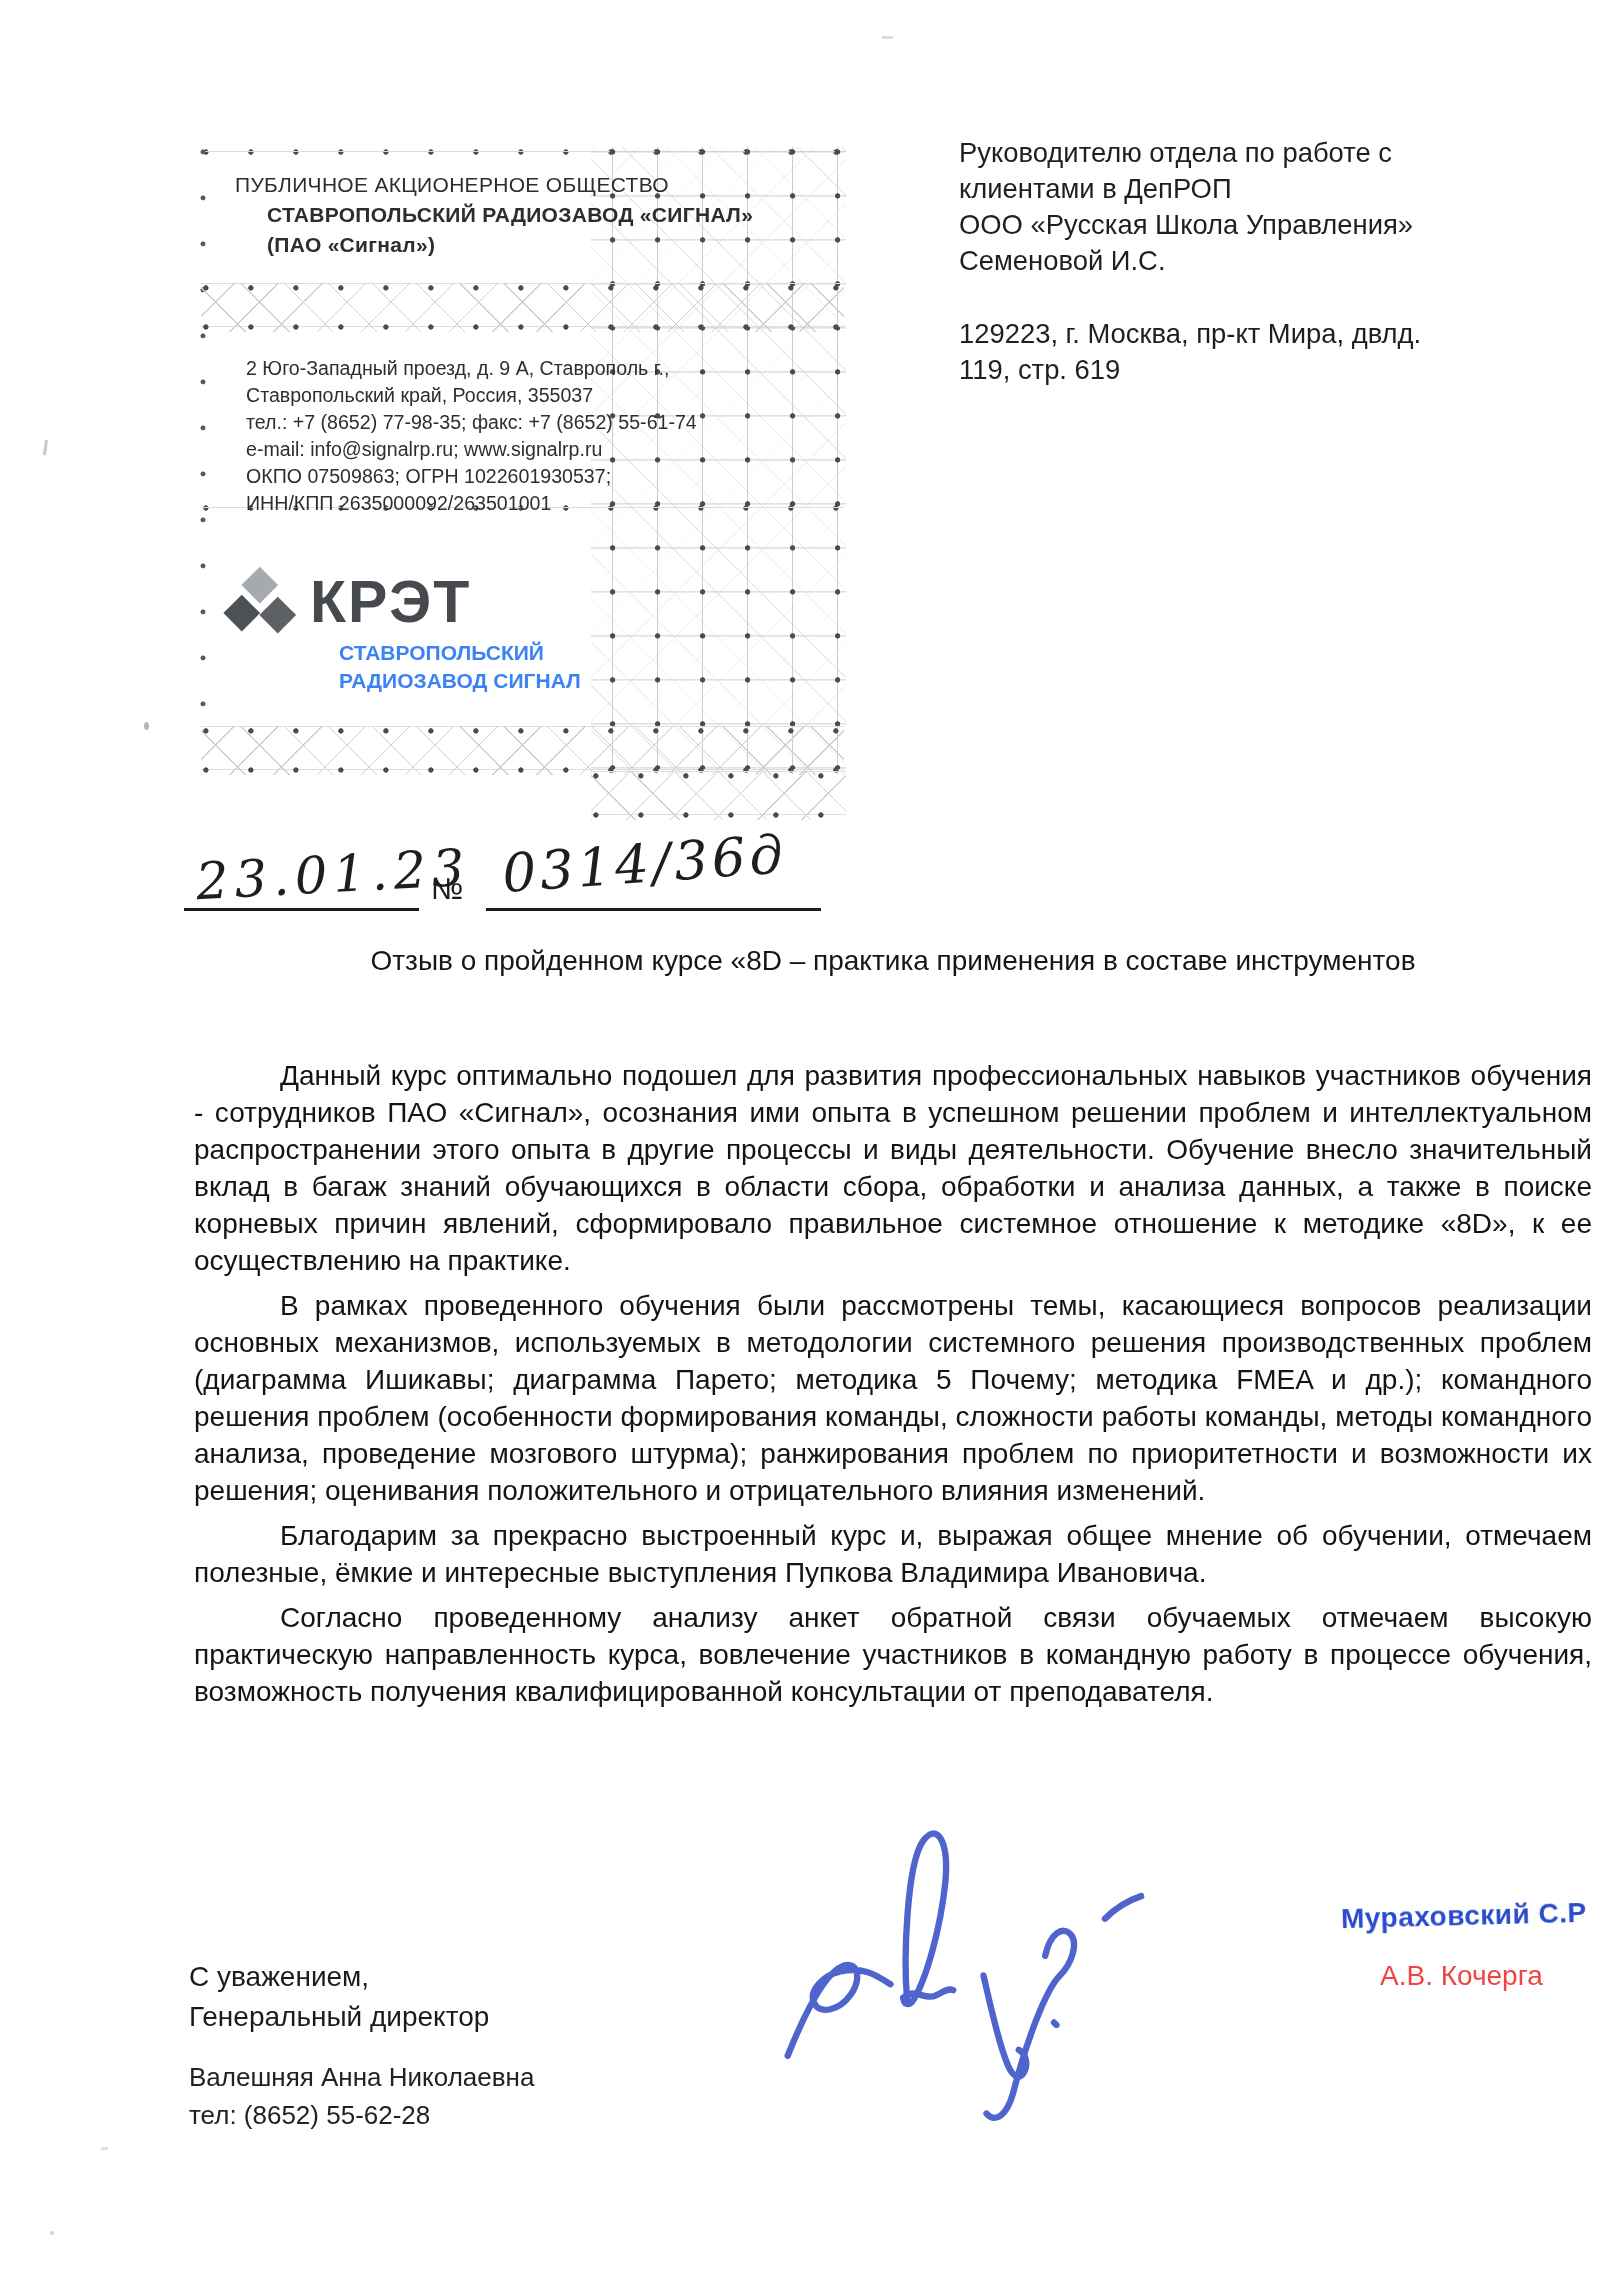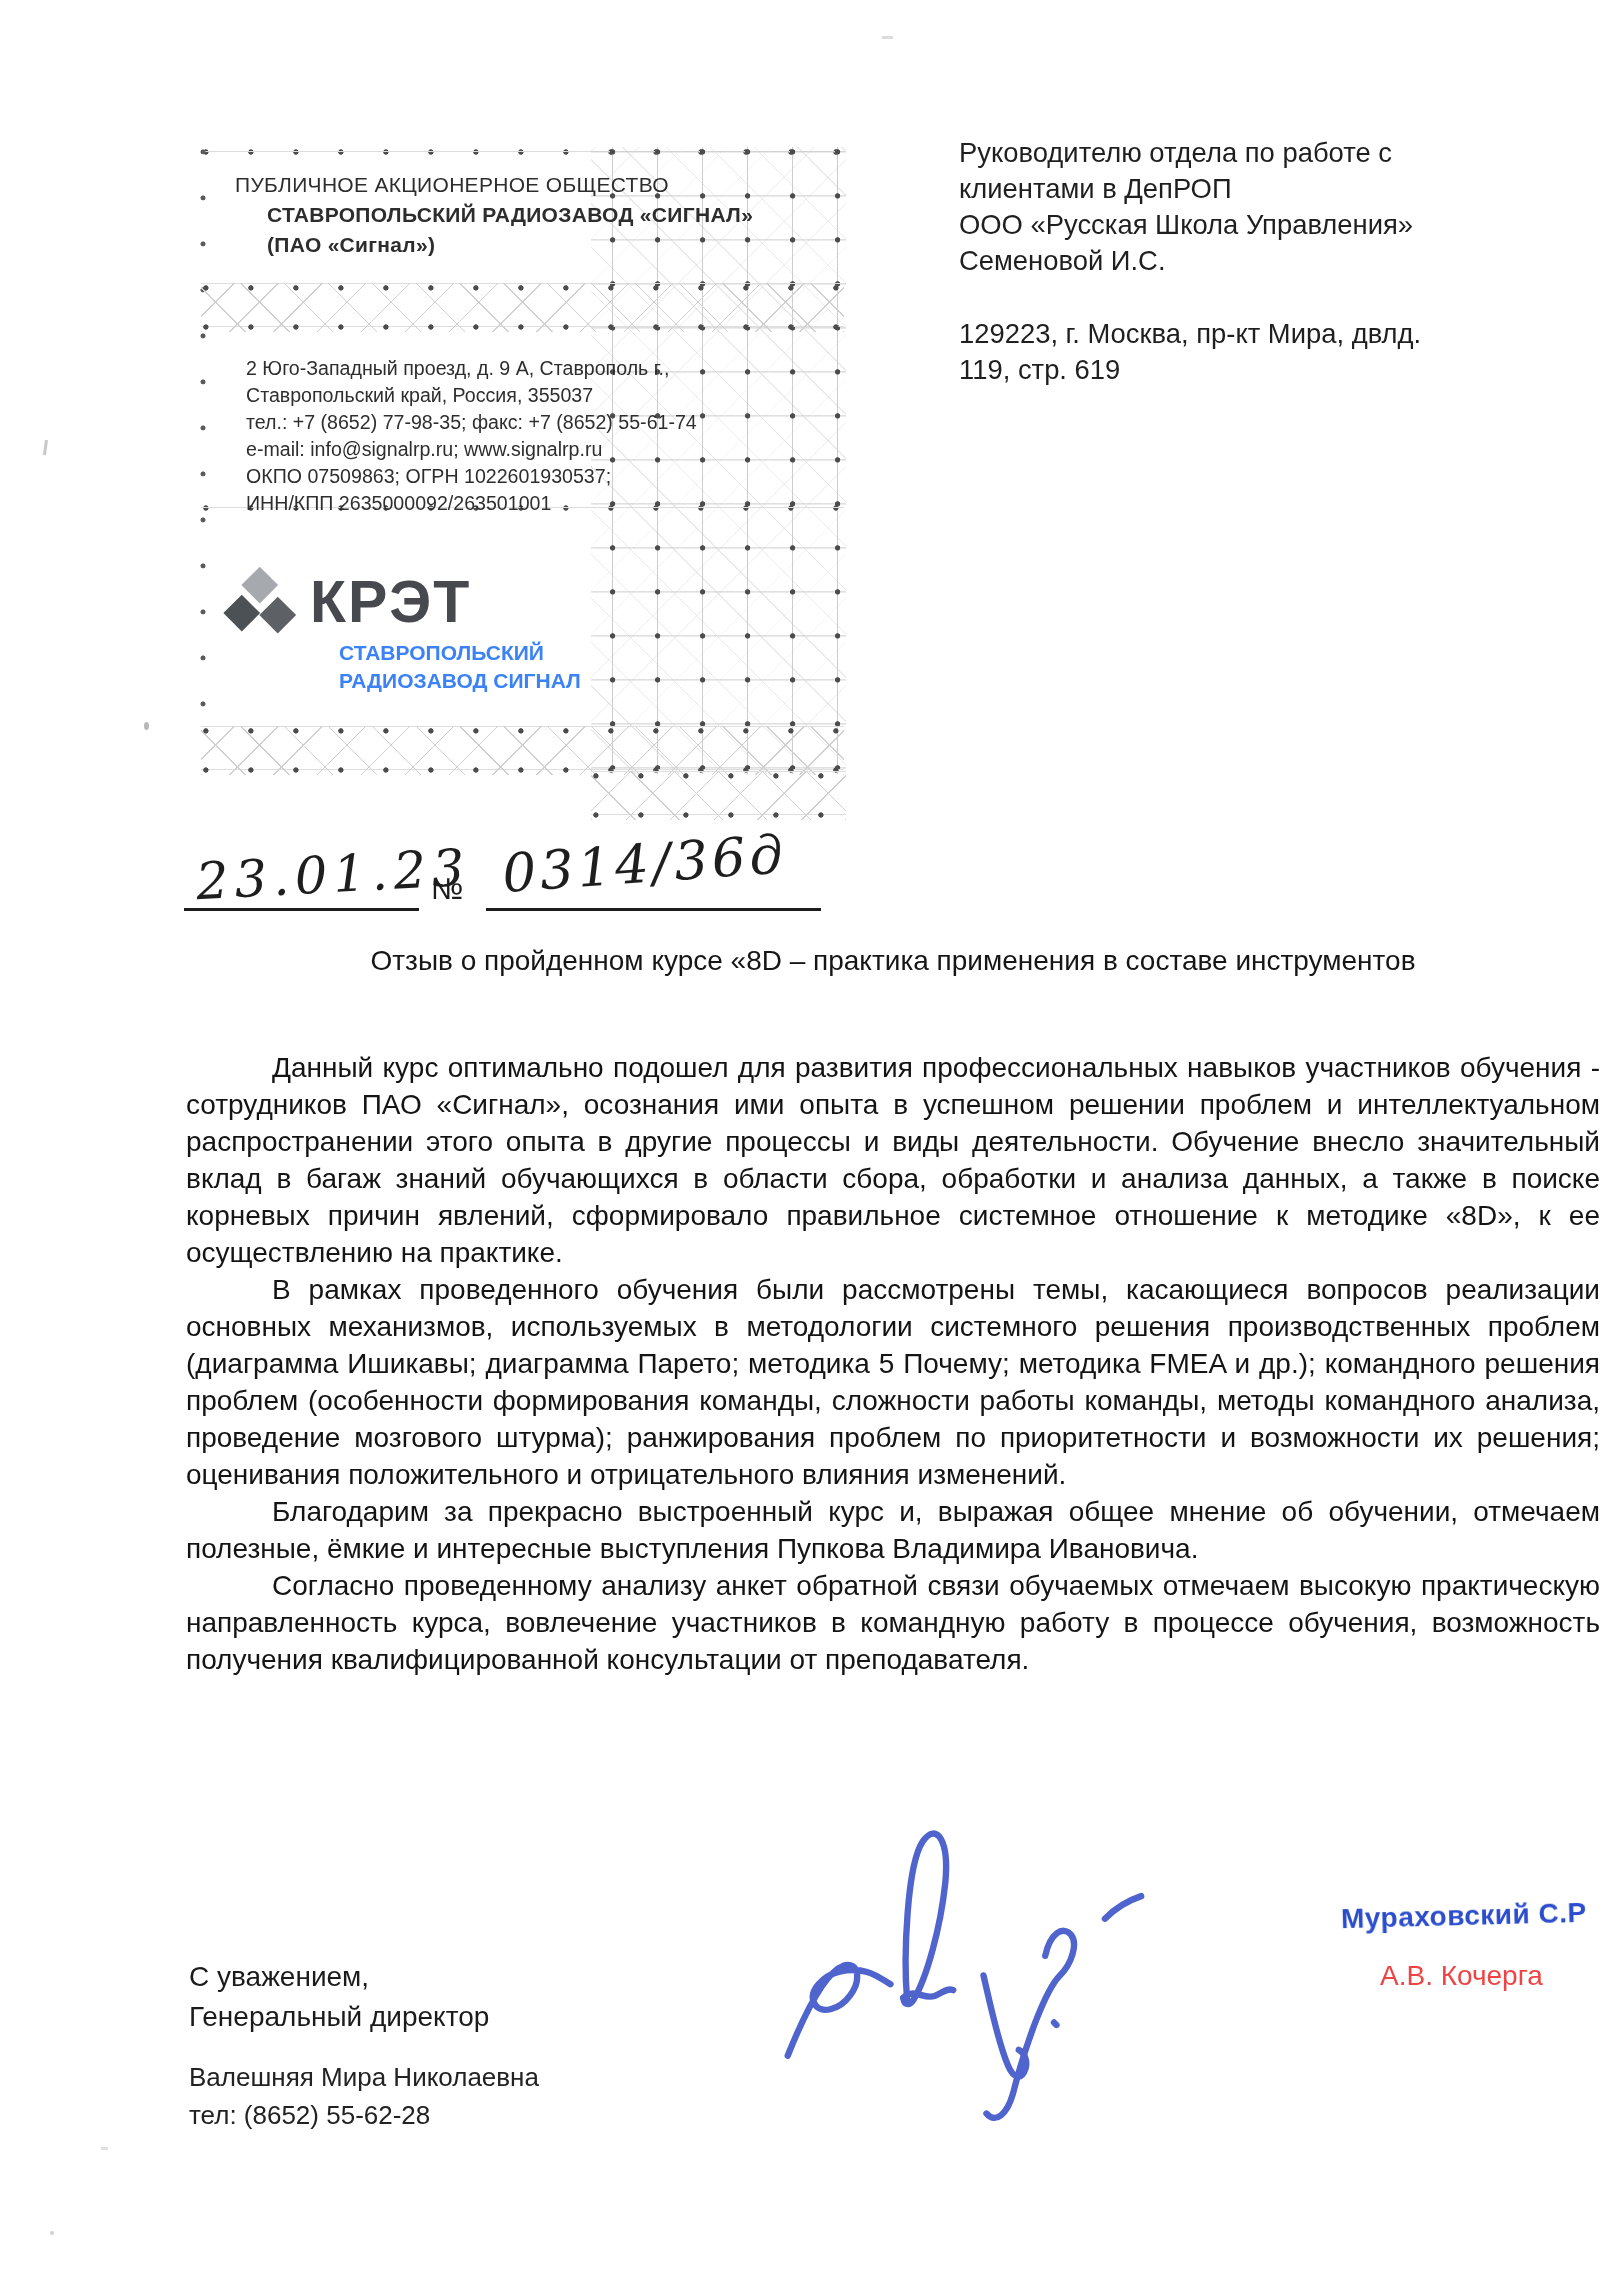--- a/index.html
+++ b/index.html
@@ -63,21 +63,21 @@
   .recipient .gap{height:37px;}
   
   .hand{font-family:"DejaVu Serif", serif;font-style:italic;color:#1e1e1e;}
   .refline-underline{position:absolute;height:2.9px;background:#1c1c1c;}
   .ref-date{position:absolute;left:196px;top:845px;font-size:51px;letter-spacing:5.9px;transform:rotate(-3deg);}
   .ref-no{position:absolute;left:431px;top:872px;font-size:30px;color:#1c1c1c;}
   .ref-num{position:absolute;left:502px;top:833px;font-size:53px;letter-spacing:3.9px;transform:rotate(-4deg);}
   
   .title{position:absolute;left:186px;top:941px;width:1414px;text-align:center;font-size:28px;line-height:39px;color:#161616;}
   .body-text{position:absolute;left:186px;top:1049px;width:1414px;font-size:28px;line-height:37px;text-align:justify;color:#141414;}
-  .body-text p{margin:0;text-indent:86px;}
+  .body-text p{margin:8px;text-indent:86px;}
   
   .closing{position:absolute;left:189px;top:1924px;font-size:28px;line-height:40px;color:#1b1b1b;margin-top:33px;}
   .contact{position:absolute;left:189px;top:2058px;font-size:26px;line-height:38px;color:#222;}
   .signer{position:absolute;left:1380px;top:1960px;font-size:28px;color:#ef4444;}
   .stamp{
     position:absolute;left:1341px;top:1900px;
     font-size:28px;font-weight:bold;color:#2b4ccc;
     transform:rotate(-1.5deg);
     filter:blur(0.7px);
     letter-spacing:0.5px;
@@ -167,21 +167,21 @@
       <path d="M 352 112 C 363 101 377 93 389 89"></path>
       <path d="M 300 218 l 2.5 2.5"></path>
     </g>
   </svg>
 
   <div class="stamp">Мураховский С.Р</div>
 
   <div class="signer">А.В. Кочерга</div>
 
   <div class="contact">
-    <div>Валешняя Мира Николаевна</div>
+    <div>Валешняя Анна Николаевна</div>
     <div>тел: (8652) 55-62-28</div>
   </div>
 
   <div class="artifact" style="left:44px;top:440px;width:2.9px;height:14.7px;opacity:.55;transform:rotate(8deg);"></div>
   <div class="artifact" style="left:144px;top:722px;width:4.9px;height:7.8px;border-radius:50%;opacity:.7;"></div>
   <div class="artifact" style="left:882px;top:36px;width:10.8px;height:2.9px;opacity:.35;"></div>
   <div class="artifact" style="left:50px;top:2231px;width:3.9px;height:3.9px;border-radius:50%;opacity:.45;"></div>
   <div class="artifact" style="left:101px;top:2147px;width:6.9px;height:2.9px;opacity:.3;"></div>
 
 </div>

